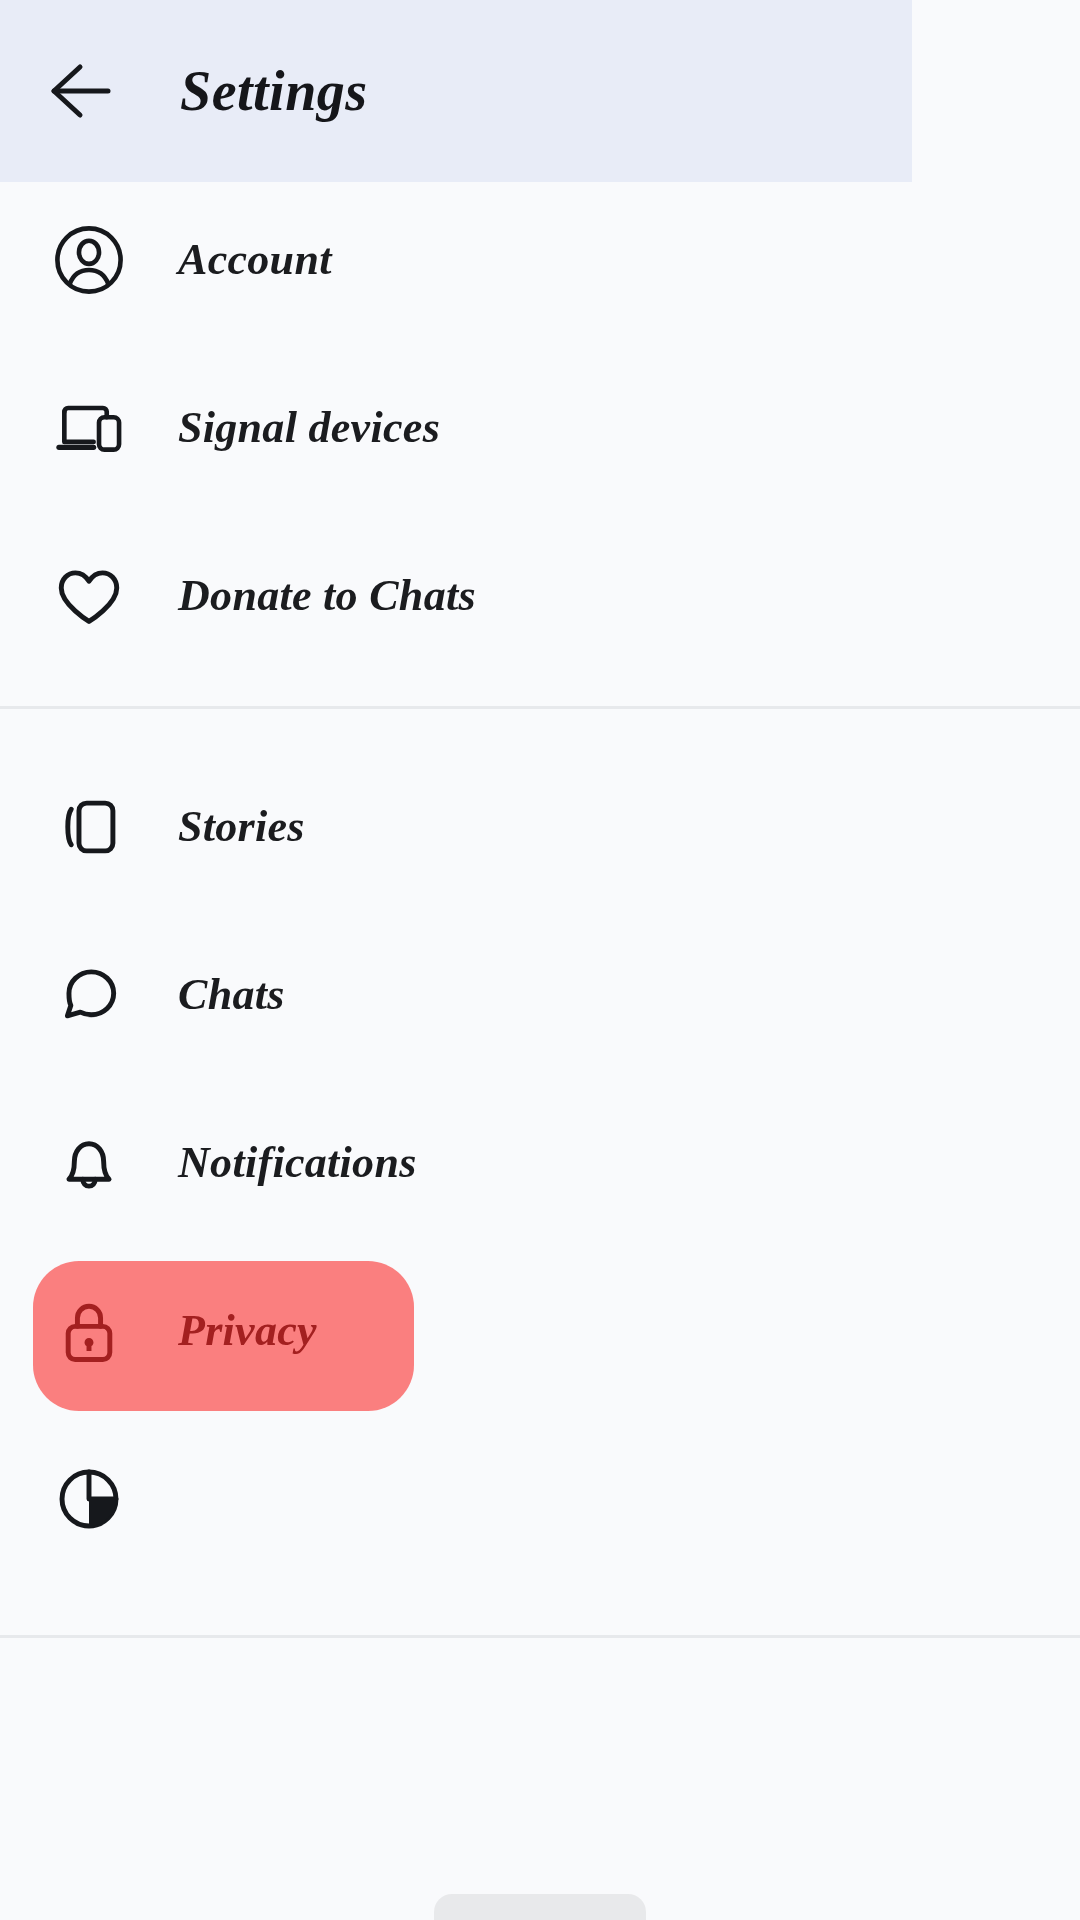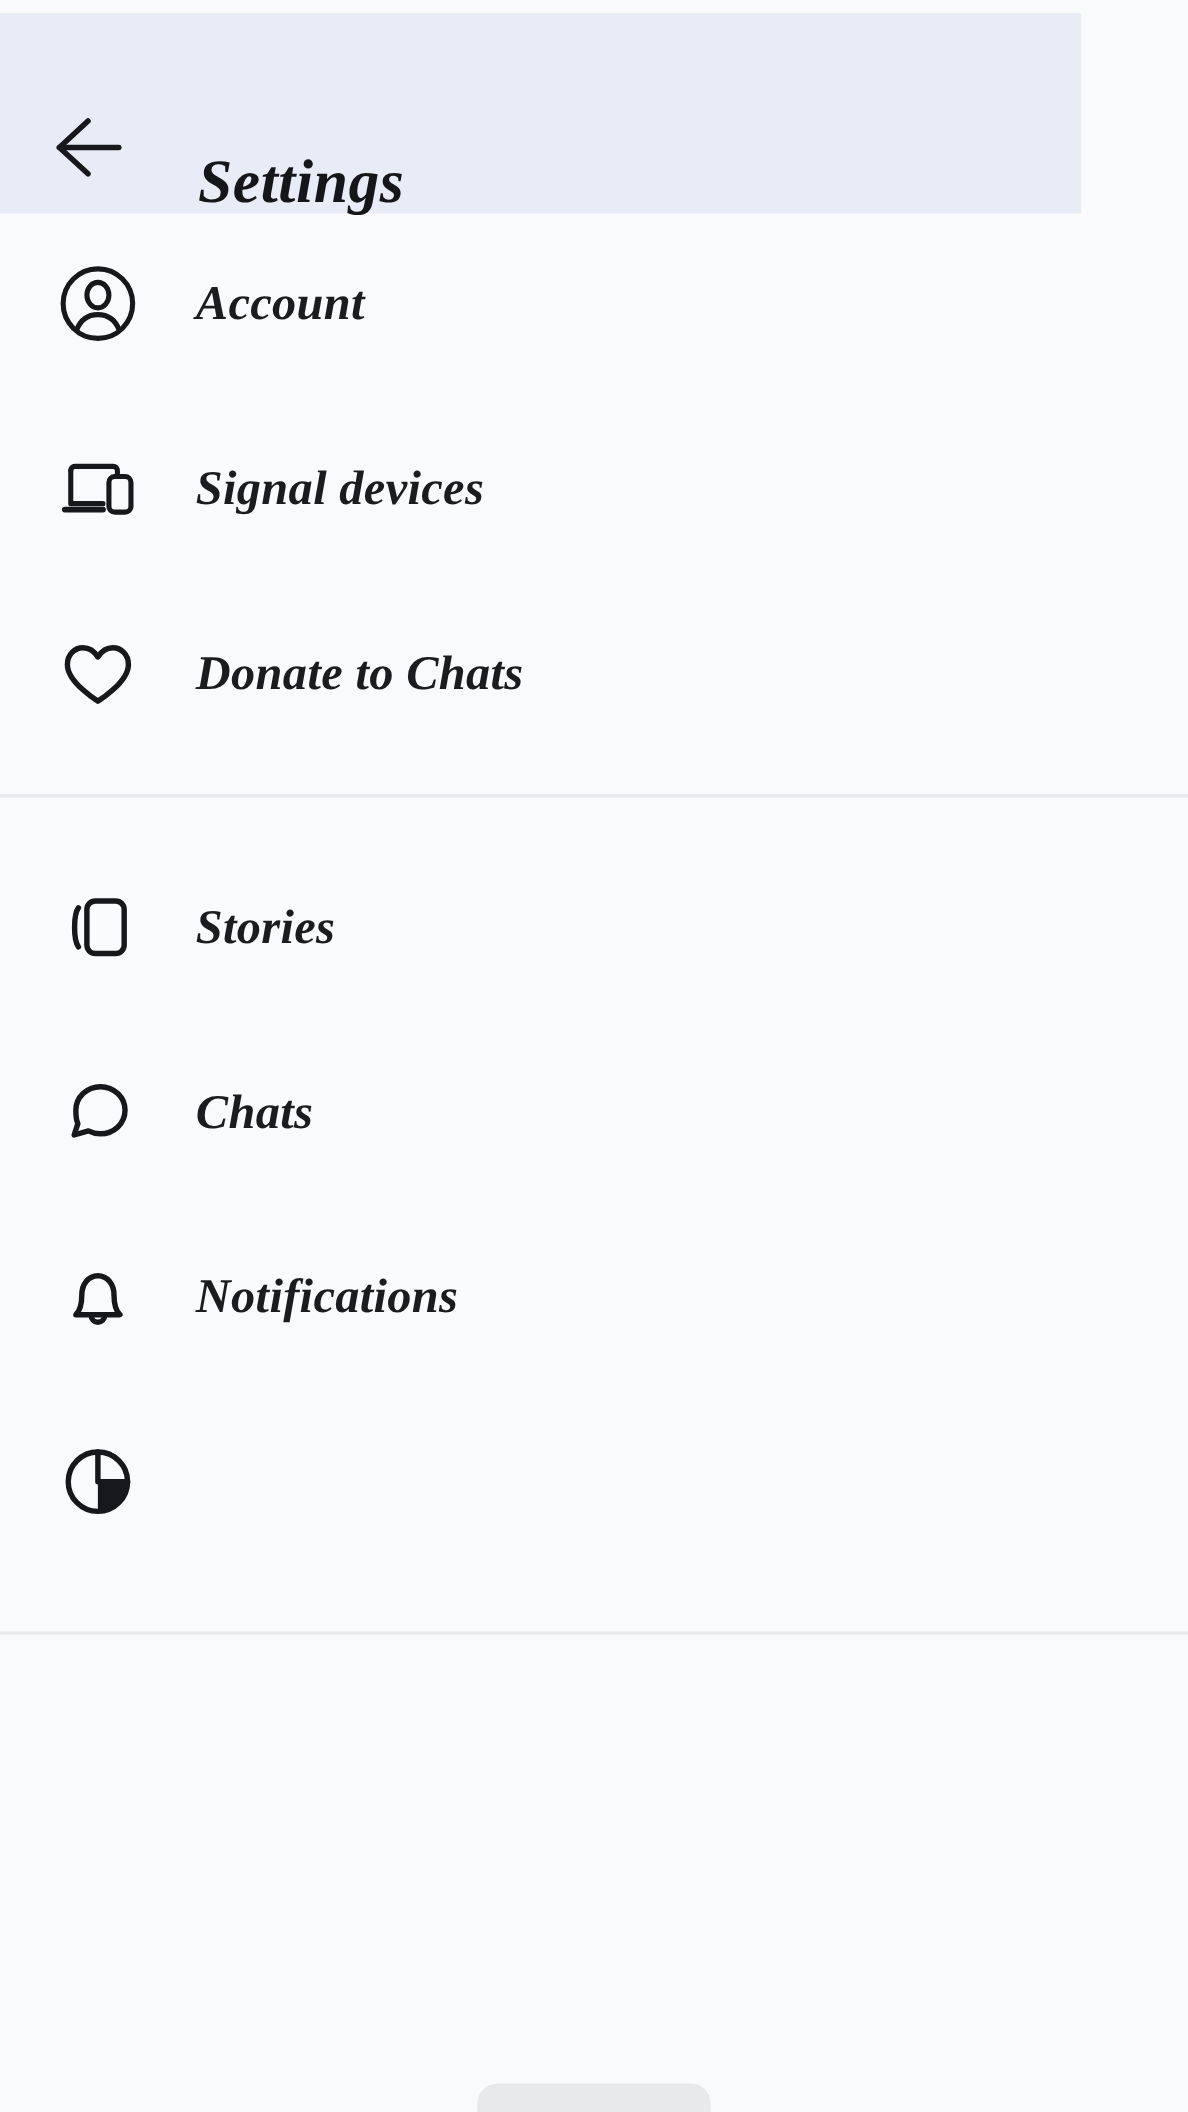--- a/index.html
+++ b/index.html
@@ -19,26 +19,26 @@
   .screen {
     position:relative;
     width:1080px;
     height:1920px;
     background:#f9fafc;
   }
 
   
   .header {
     position:absolute;
-    top:12px; left:0;
-    width:983px;
+    top:0; left:0;
+    width:912px;
     height:182px;
     background:#e8ecf7;
     display:flex;
-    align-items:flex-end;
+    align-items:center;
   }
   .back-btn {
     width:120px;
     height:120px;
     margin-left:22px;
     display:flex;
     align-items:center;
     justify-content:center;
     flex:0 0 auto;
   }
@@ -50,21 +50,21 @@
     font-style:italic;
     color:#15161a;
     margin-left:38px;
     letter-spacing:0.5px;
     line-height:1;
   }
 
   
   .list {
     position:absolute;
-    top:180px;
+    top:164px;
     left:0;
     width:1080px;
   }
 
   .row {
     position:relative;
     height:168px;
     display:flex;
     align-items:center;
     padding-left:33px;
@@ -214,20 +214,33 @@
         <div class="icon-box">
           <svg width="74" height="74" viewBox="0 0 48 48" fill="none">
             <path d="M11 34.5 C13.5 32 14.5 29 14.5 23 C14.5 16.5 18.5 11.5 24 11.5
                      C29.5 11.5 33.5 16.5 33.5 23 C33.5 29 34.5 32 37 34.5 Z" stroke="#16181c" stroke-width="3.2" stroke-linejoin="round"></path>
             <path d="M20 34.5 C20 37.2 21.8 39 24 39 C26.2 39 28 37.2 28 34.5" stroke="#16181c" stroke-width="3.2" stroke-linecap="round"></path>
           </svg>
         </div>
         <div class="label">Notifications</div>
       </div>
 
+      <div class="row selected">
+        <div class="pill"></div>
+        <div class="icon-box">
+          <svg width="74" height="74" viewBox="0 0 48 48" fill="none">
+            <rect x="10.5" y="21" width="27" height="21.5" rx="4.5" stroke="#a32020" stroke-width="3.2"></rect>
+            <path d="M16.5 21 V15.5 C16.5 11.3 19.8 8 24 8 C28.2 8 31.5 11.3 31.5 15.5 V21" stroke="#a32020" stroke-width="3.2" stroke-linecap="round"></path>
+            <path d="M24 28.5 C25.6 28.5 26.9 29.8 26.9 31.4 C26.9 32.4 26.4 33.2 25.6 33.7
+                     L25.6 37 L22.4 37 L22.4 33.7 C21.6 33.2 21.1 32.4 21.1 31.4
+                     C21.1 29.8 22.4 28.5 24 28.5 Z" fill="#a32020"></path>
+          </svg>
+        </div>
+        <div class="label">Privacy</div>
+      </div>
 
       <div class="row">
         <div class="icon-box">
           <svg width="74" height="74" viewBox="0 0 48 48" fill="none">
             <circle cx="24" cy="24" r="17.5" stroke="#16181c" stroke-width="3.2"></circle>
             <path d="M24 6.5 V24 H41.5" stroke="#16181c" stroke-width="3.2" stroke-linecap="round" stroke-linejoin="round"></path>
             <path d="M24 24 L41.5 24 A17.5 17.5 0 0 1 24 41.5 Z" fill="#16181c"></path>
           </svg>
         </div>
       </div>

